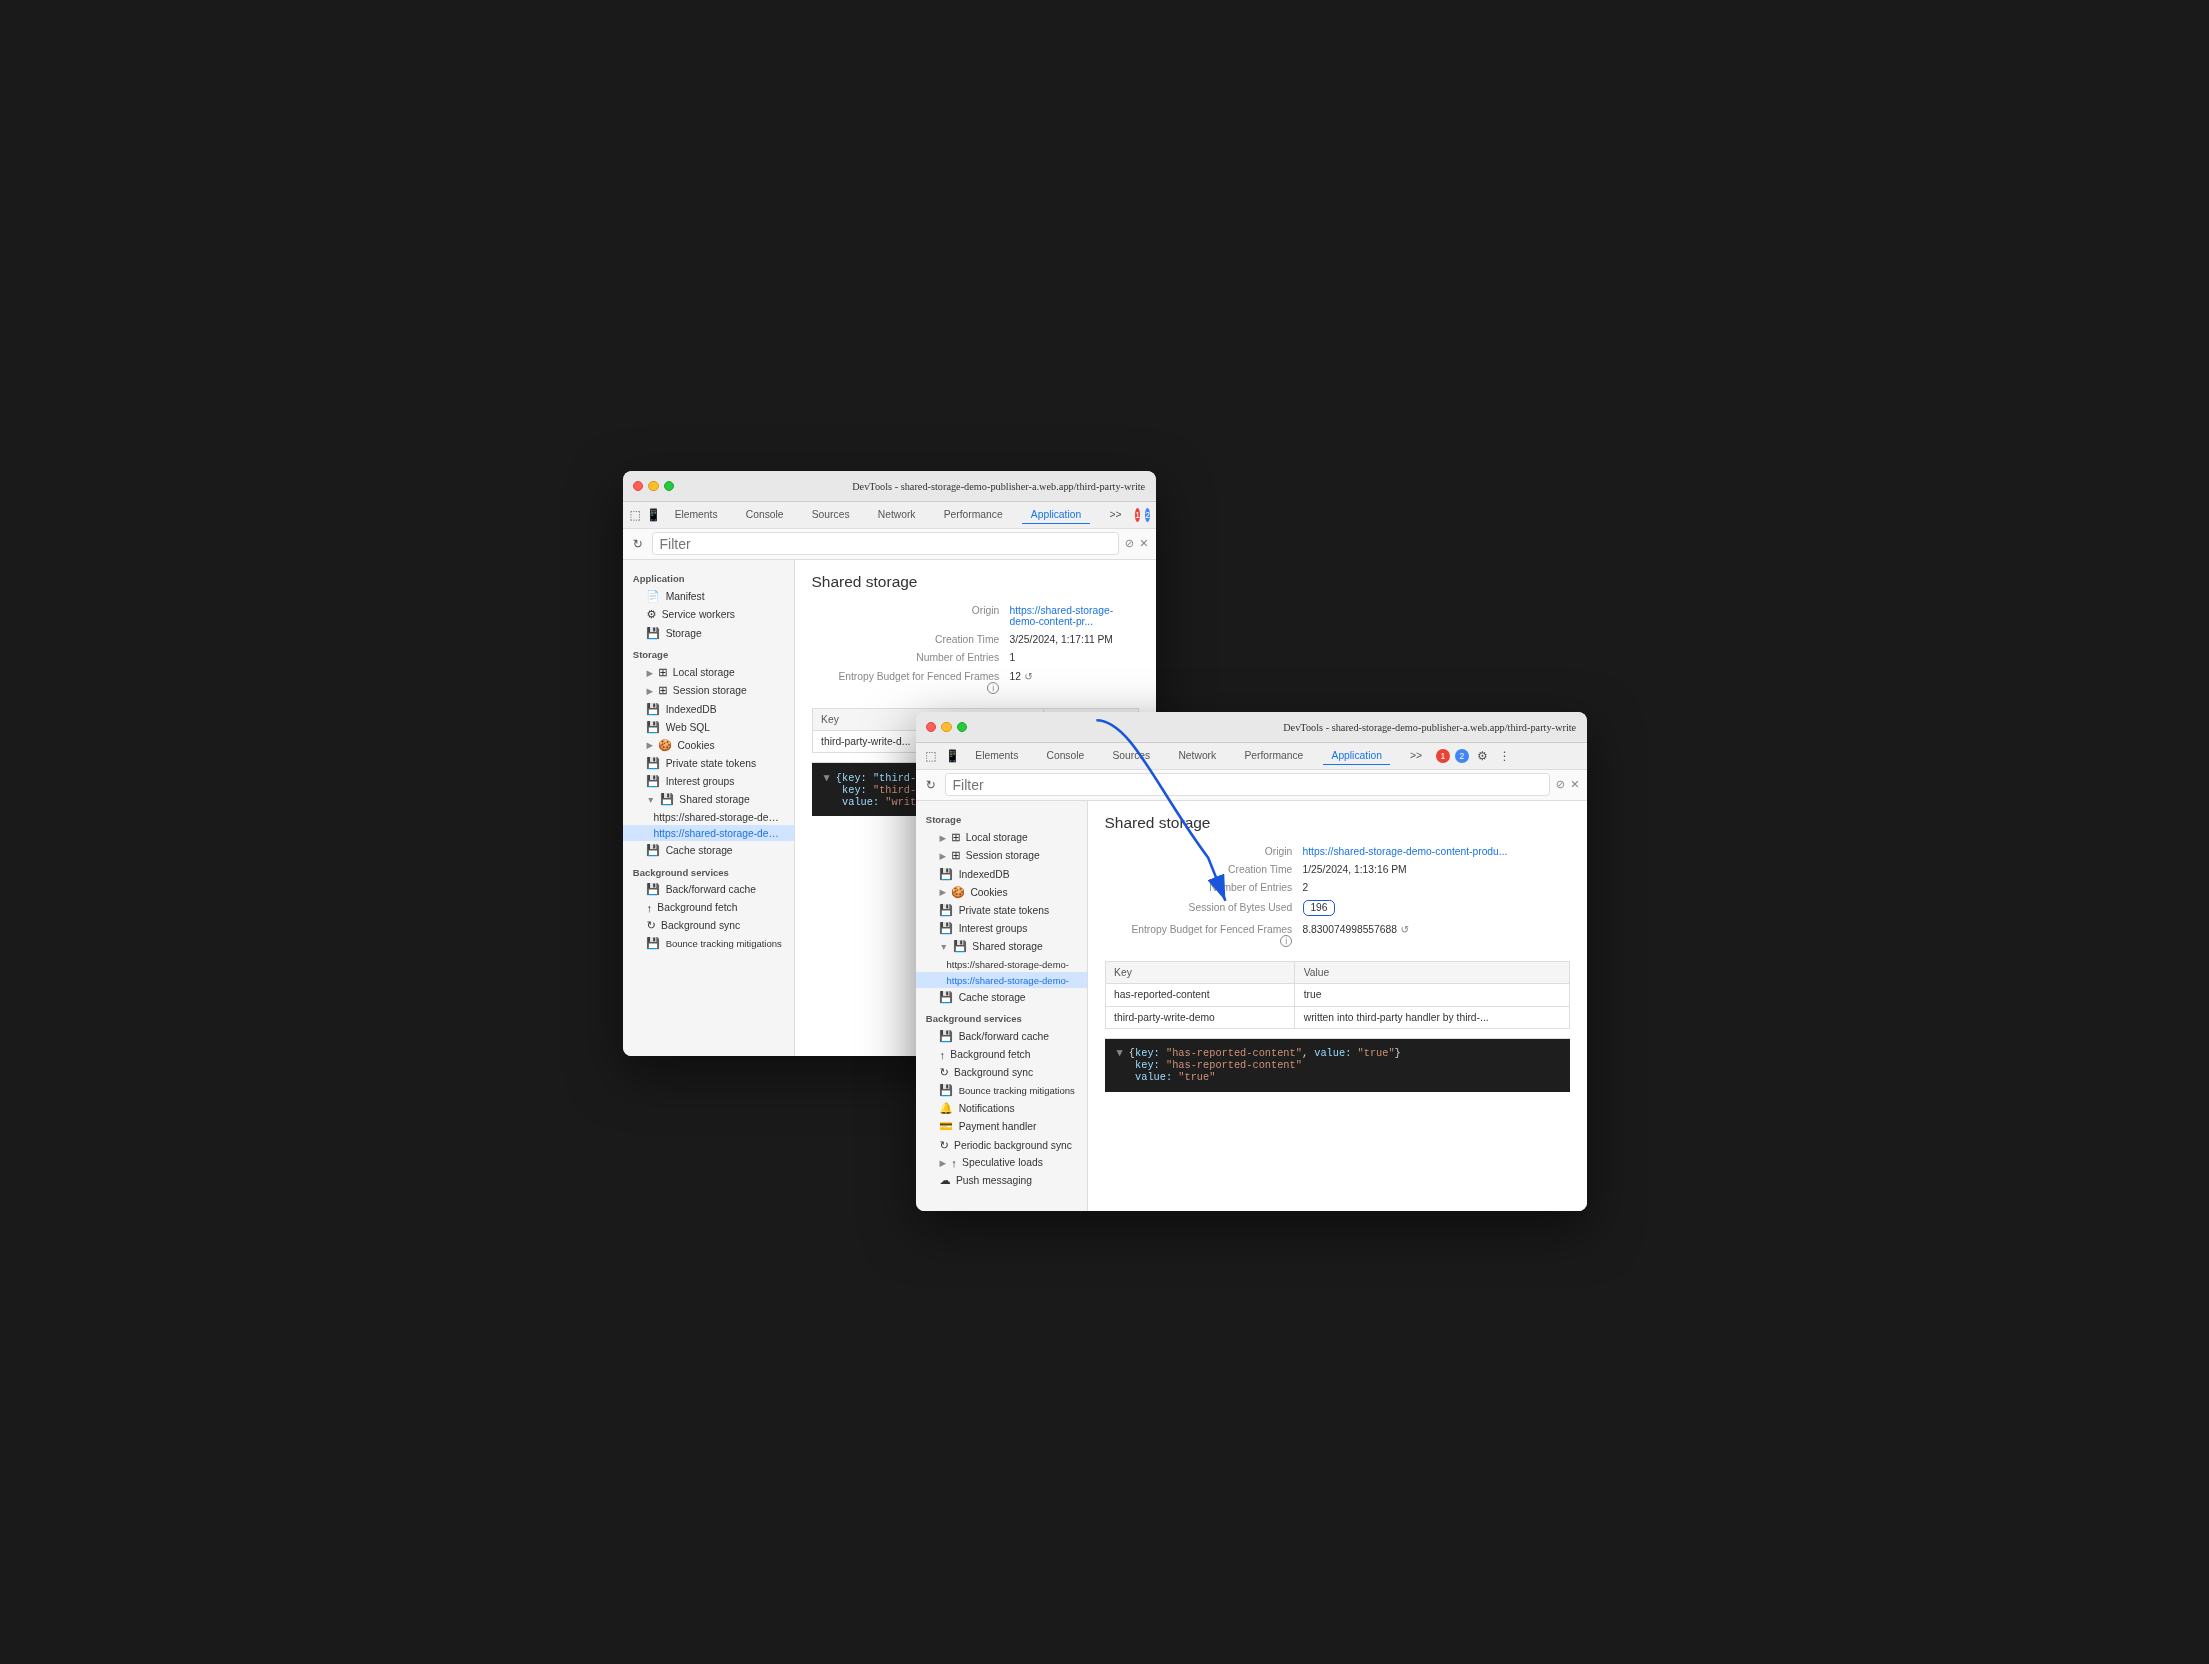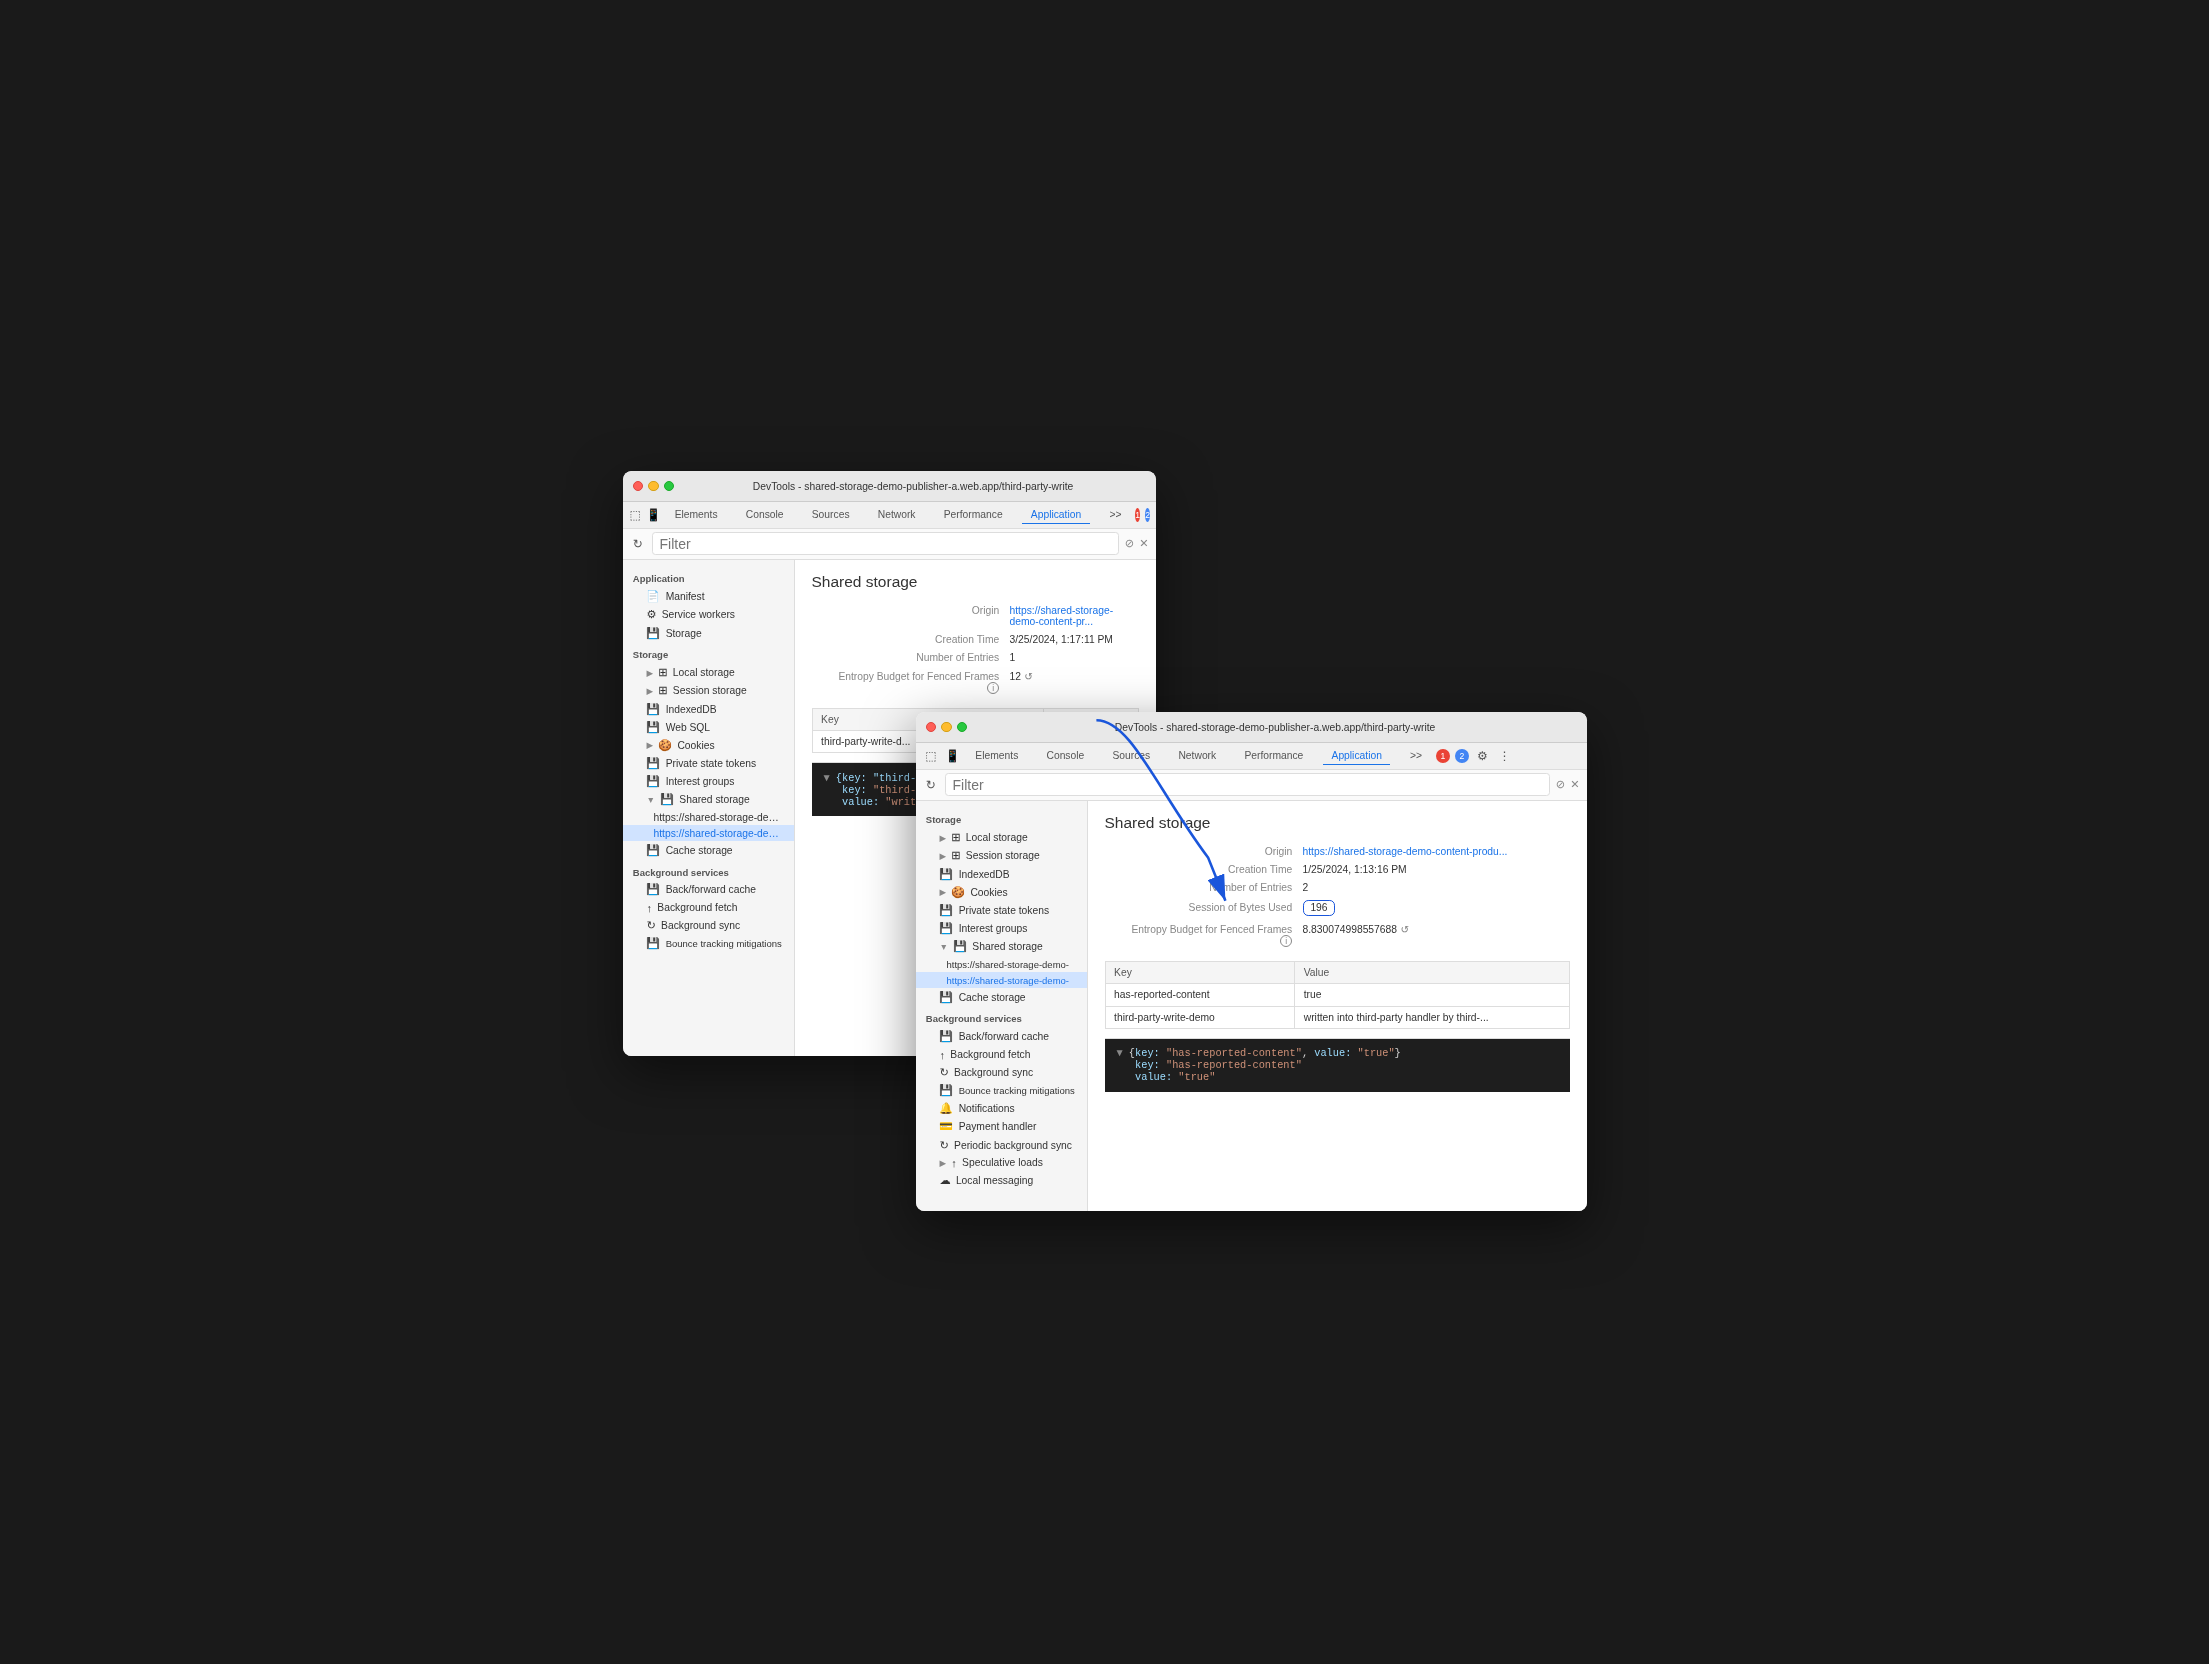--- a/index.html
+++ b/index.html
@@ -60,22 +60,23 @@
       border-radius: 50%;
     }
     .tl-red { background: #ff5f57; border: 0.9px solid #e0443e; }
     .tl-yellow { background: #febc2e; border: 0.9px solid #d4a017; }
     .tl-green { background: #28c840; border: 0.9px solid #1aab29; }
 
     .title-text {
       font-size: 10.3px;
       color: #333;
       flex: 1;
-      text-align: center;
+      text-align: right;
       font-weight: 500;
+      font-family: Liberation Serif, serif;
     }
 
     
     .toolbar {
       background: #f0f0f0;
       border-bottom: 0.9px solid #ddd;
       padding: 3.4px 6.9px;
       display: flex;
       align-items: center;
       gap: 5.2px;
@@ -632,21 +633,21 @@
           <span class="icon">↻</span>
           <span>Periodic background sync</span>
         </div>
         <div class="sidebar-item indent1">
           <span class="expand-arrow">▶</span>
           <span class="icon">↑</span>
           <span>Speculative loads</span>
         </div>
         <div class="sidebar-item indent1">
           <span class="icon">☁</span>
-          <span>Local messaging</span>
+          <span>Push messaging</span>
         </div>
       </div>
 
       <div class="content">
         <div class="content-title">Shared storage</div>
 
         <div class="info-row">
           <span class="info-label">Origin</span>
           <span class="info-value link">https://shared-storage-demo-content-produ...</span>
         </div>

